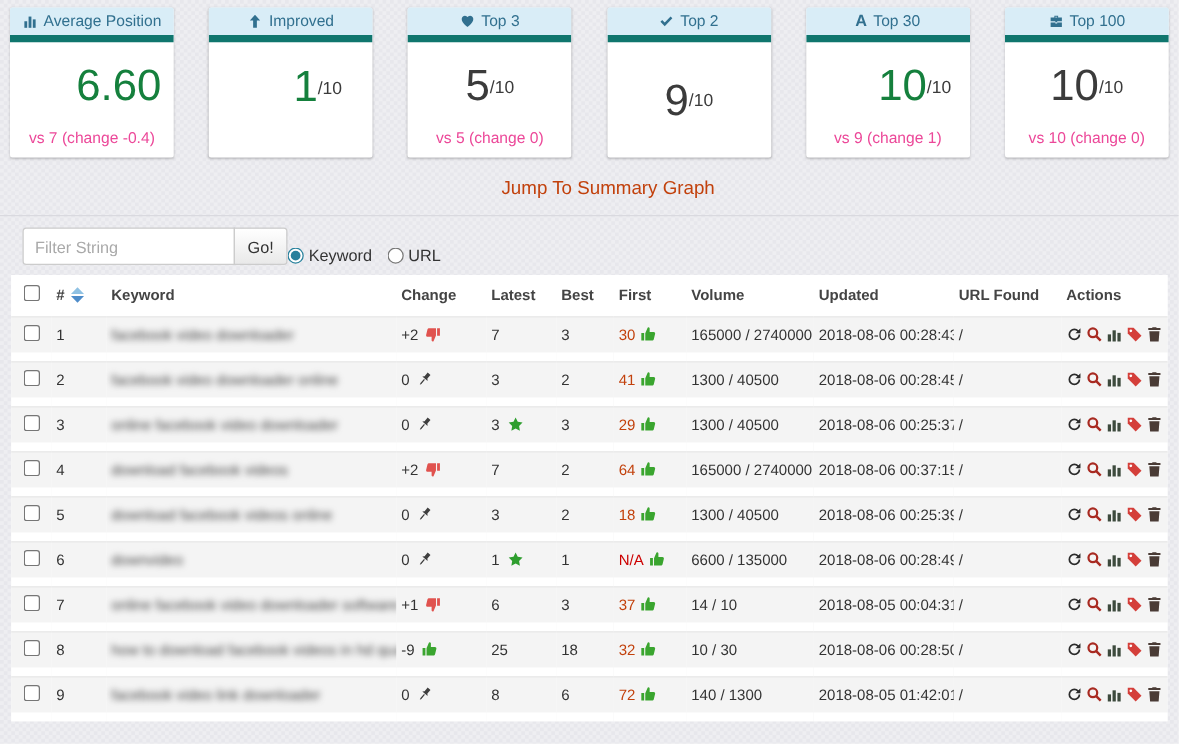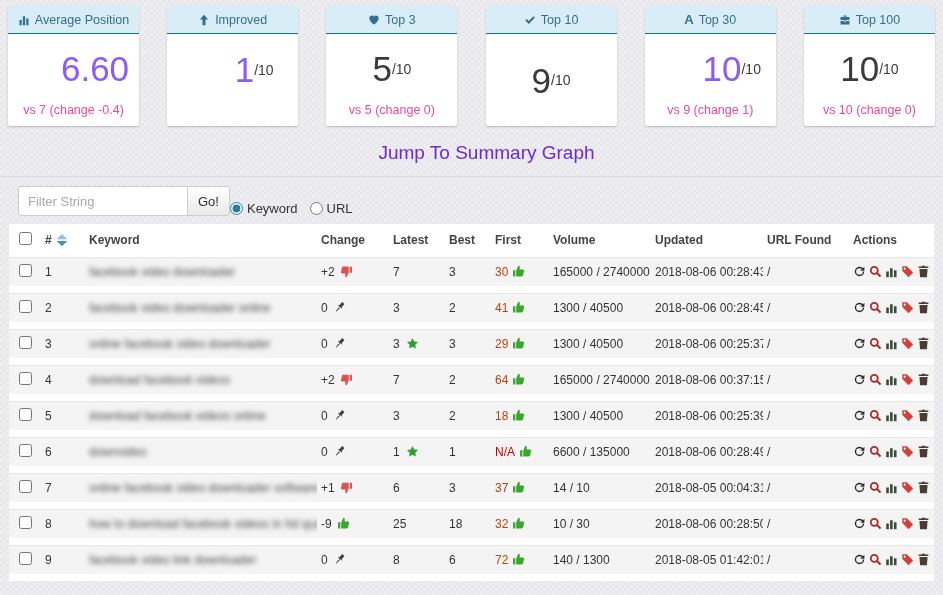--- a/index.html
+++ b/index.html
@@ -19,34 +19,34 @@
   
   .cards-row { display: flex; justify-content: space-between; padding: 6px 8px 0; }
   .stat-card {
     width: 131px; height: 120px; background: #fff; border-radius: 2px;
     box-shadow: 0 1px 2px rgba(0,0,0,.22);
     display: flex; flex-direction: column; text-align: center;
   }
   .card-head {
     background: #d9edf7; color: #31708f; font-size: 12.5px;
     height: 28px; display: flex; align-items: center; justify-content: center; gap: 5px;
-    border-bottom: 1px solid #0f766e; border-radius: 2px 2px 0 0;
+    border-bottom: 6px solid #0f766e; border-radius: 2px 2px 0 0;
   }
   .card-head .ic { width: 12px; height: 12px; }
   .font-a-glyph { font-weight: bold; font-size: 13px; line-height: 12px; }
   .card-value-wrap { flex: 1; display: flex; align-items: center; justify-content: center; }
   .card-value { font-size: 35px; line-height: 1; }
-  .card-value.v-green { color: #8b5cf6; margin-left: 43px; }
+  .card-value.v-green { color: #15803d; margin-left: 43px; }
   .card-value.v-dark  { color: #3b3b3b; }
   .card-suffix { font-size: 14px; color: #3b3b3b; }
   .card-sub { font-size: 12.5px; color: #ec4899; padding-bottom: 9px; min-height: 21px; }
 
   
   .summary-link-row { text-align: center; margin-top: 16px; }
-  .summary-link { color: #6d28d9; font-size: 19px; text-decoration: none; cursor: pointer; margin-left: 30px; }
+  .summary-link { color: #c2410c; font-size: 15px; text-decoration: none; cursor: pointer; margin-left: 30px; }
   .divider { border: none; border-top: 1px solid #d9d9df; margin-top: 12px; }
 
   
   .filter-block { display: flex; flex-direction: row; align-items: flex-end; padding: 9px 18px 0; }
   .filter-row { display: flex; }
   .filter-input {
     width: 170px; height: 30px; border: 1px solid #ccc; border-radius: 3px 0 0 3px;
     padding: 0 9px; font-size: 13px; font-family: "Liberation Sans", sans-serif; color: #333;
     outline: none; background: #fff;
   }
@@ -198,21 +198,21 @@
         <span class="card-suffix">/10</span>
       </div>
       <div class="card-sub">vs 5 (change 0)</div>
     </div>
 
     <div class="stat-card">
       <div class="card-head">
         <svg class="ic">
             <use href="#sym-check"></use>
           </svg>
-        <span>Top 10</span>
+        <span>Top 2</span>
       </div>
       <div class="card-value-wrap">
         <span class="card-value v-dark">9</span>
         <span class="card-suffix">/10</span>
       </div>
     </div>
 
     <div class="stat-card">
       <div class="card-head">
         <span class="font-a-glyph">A</span>

